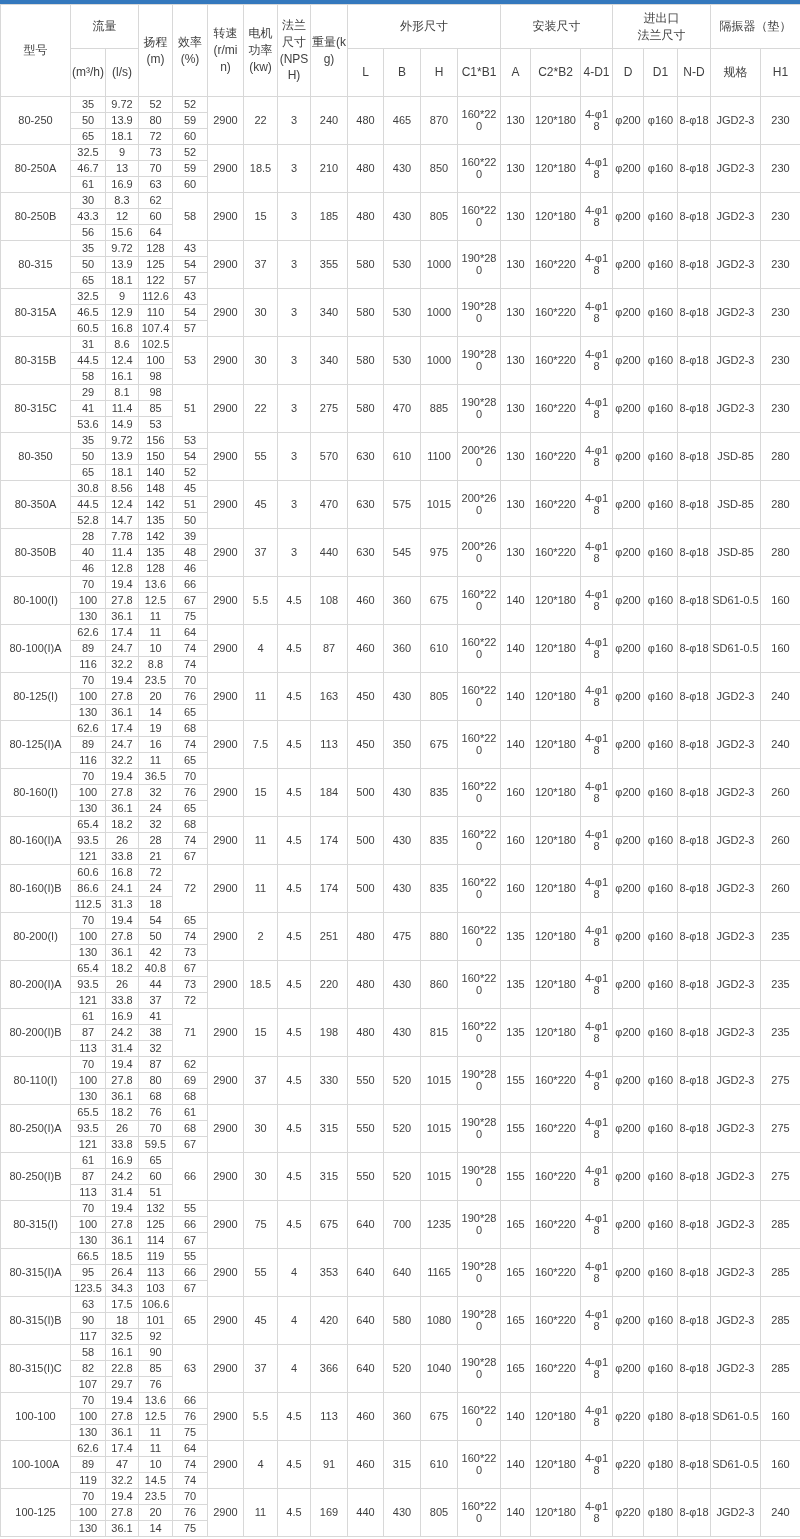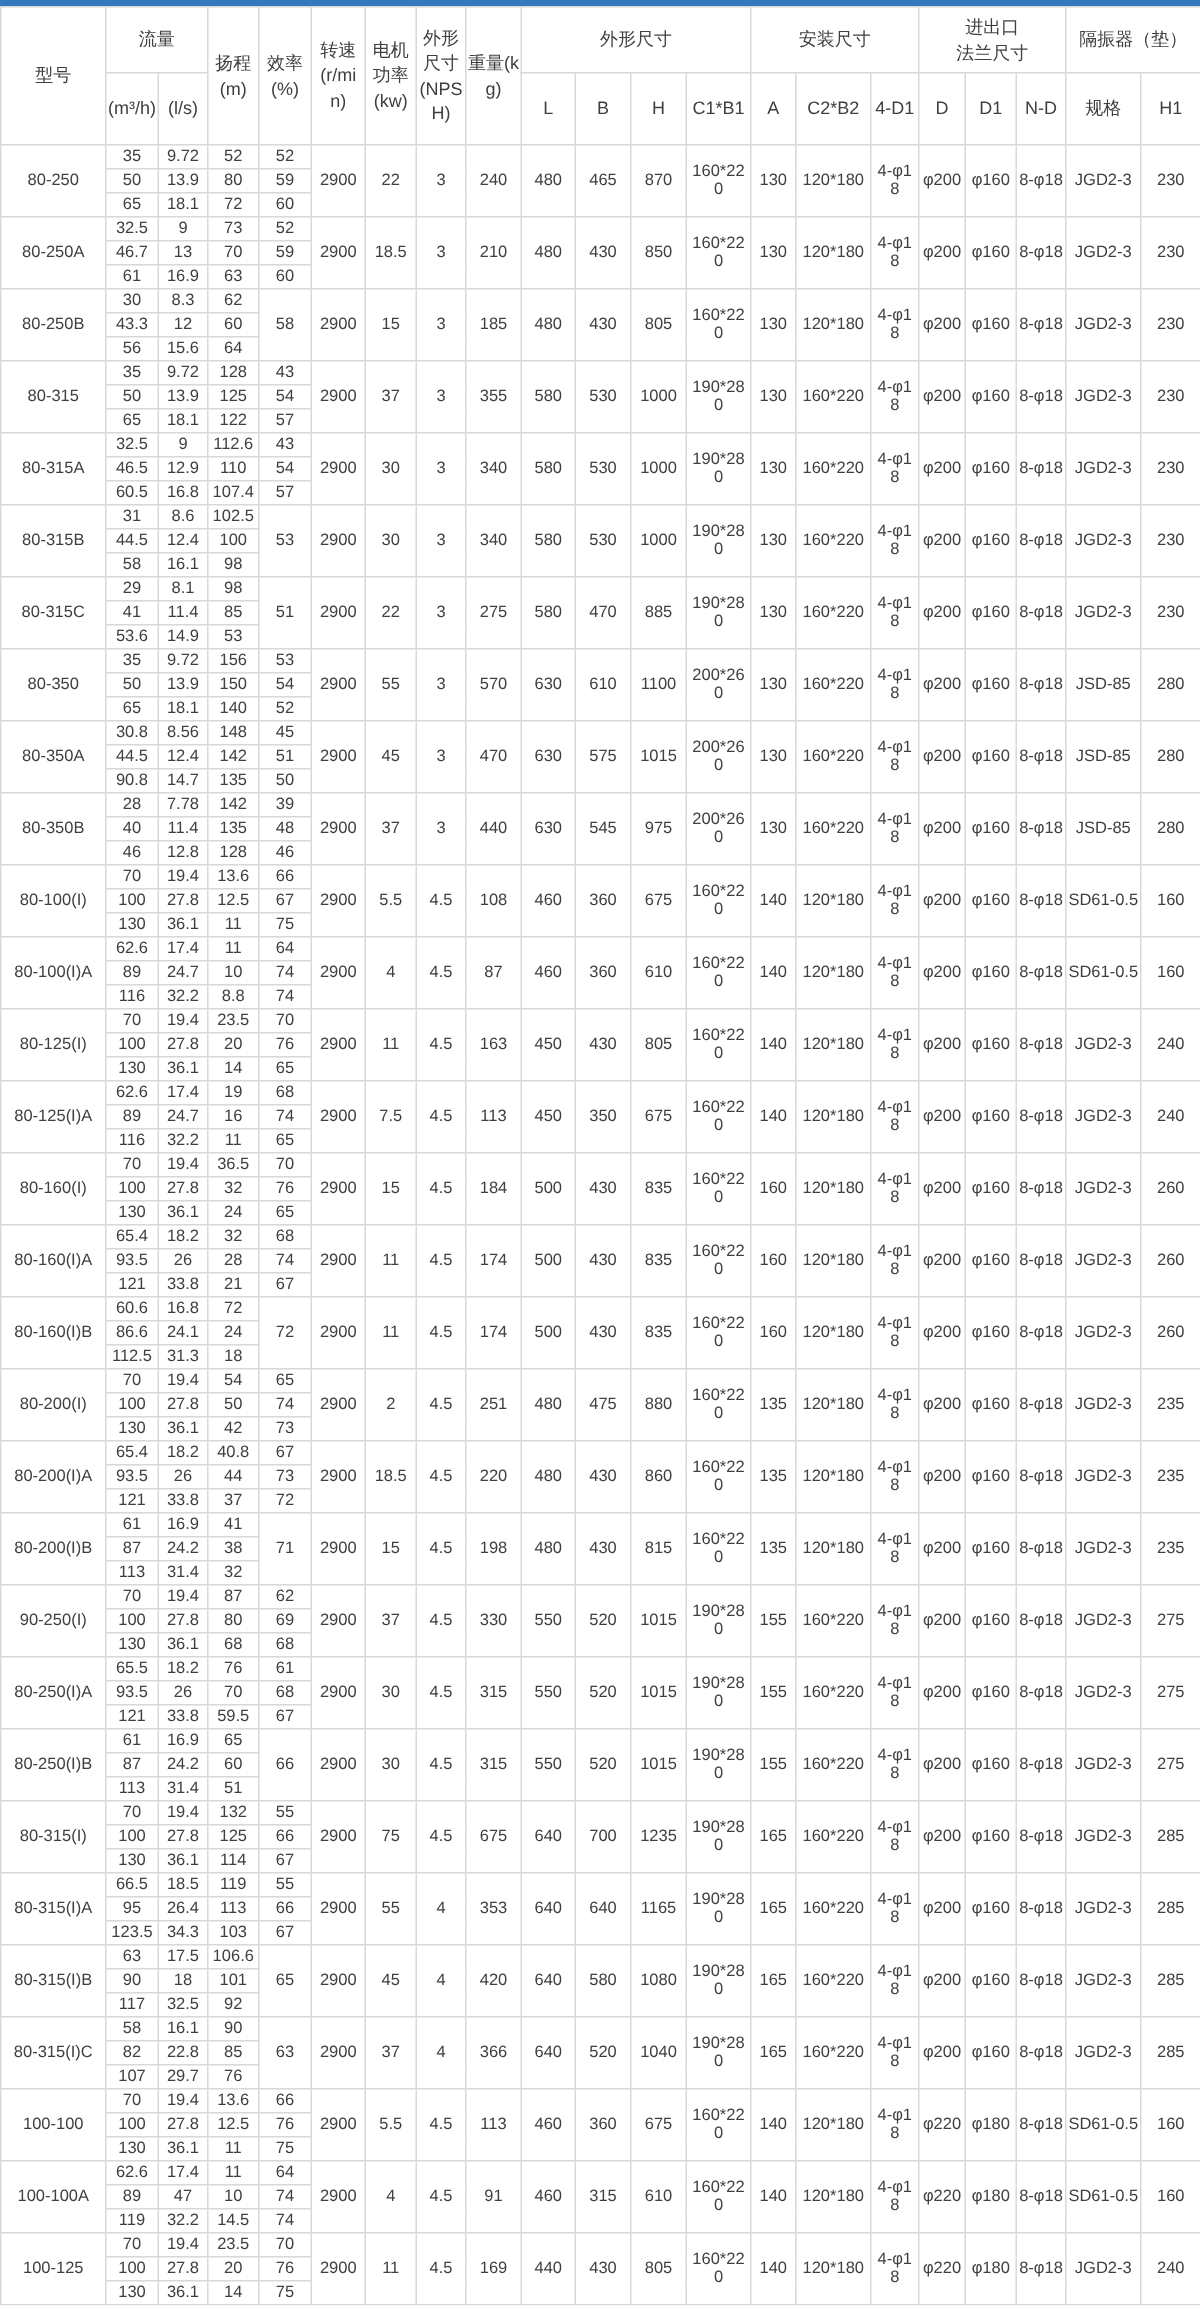--- a/index.html
+++ b/index.html
@@ -50,21 +50,21 @@
       <col class="c-h1">
   </colgroup>
   <thead>
     <tr class="hrow1">
       <th rowspan="2">型号</th>
       <th colspan="2">流量</th>
       <th rowspan="2">扬程(m)</th>
       <th rowspan="2">效率(%)</th>
       <th rowspan="2">转速(r/min)</th>
       <th rowspan="2">电机功率(kw)</th>
-      <th rowspan="2">外形尺寸(NPSH)</th>
+      <th rowspan="2">法兰尺寸(NPSH)</th>
       <th rowspan="2">重量(kg)</th>
       <th colspan="4">外形尺寸</th>
       <th colspan="3">安装尺寸</th>
       <th colspan="3" class="pre">进出口
 法兰尺寸</th>
       <th colspan="2">隔振器（垫）</th>
     </tr>
     <tr class="hrow2">
       <th>(m³/h)</th>
       <th>(l/s)</th>
@@ -380,21 +380,21 @@
         <td rowspan="3">JSD-85</td>
         <td rowspan="3">280</td>
       </tr>
       <tr>
         <td>44.5</td>
         <td>12.4</td>
         <td>142</td>
         <td>51</td>
       </tr>
       <tr>
-        <td>90.8</td>
+        <td>52.8</td>
         <td>14.7</td>
         <td>135</td>
         <td>50</td>
       </tr>
       <tr>
         <td rowspan="3">80-350B</td>
         <td>28</td>
         <td>7.78</td>
         <td>142</td>
         <td>39</td>
@@ -767,21 +767,21 @@
         <td>87</td>
         <td>24.2</td>
         <td>38</td>
       </tr>
       <tr>
         <td>113</td>
         <td>31.4</td>
         <td>32</td>
       </tr>
       <tr>
-        <td rowspan="3">90-250(I)</td>
+        <td rowspan="3">80-110(I)</td>
         <td>70</td>
         <td>19.4</td>
         <td>87</td>
         <td>62</td>
         <td rowspan="3">2900</td>
         <td rowspan="3">37</td>
         <td rowspan="3">4.5</td>
         <td rowspan="3">330</td>
         <td rowspan="3">550</td>
         <td rowspan="3">520</td>

